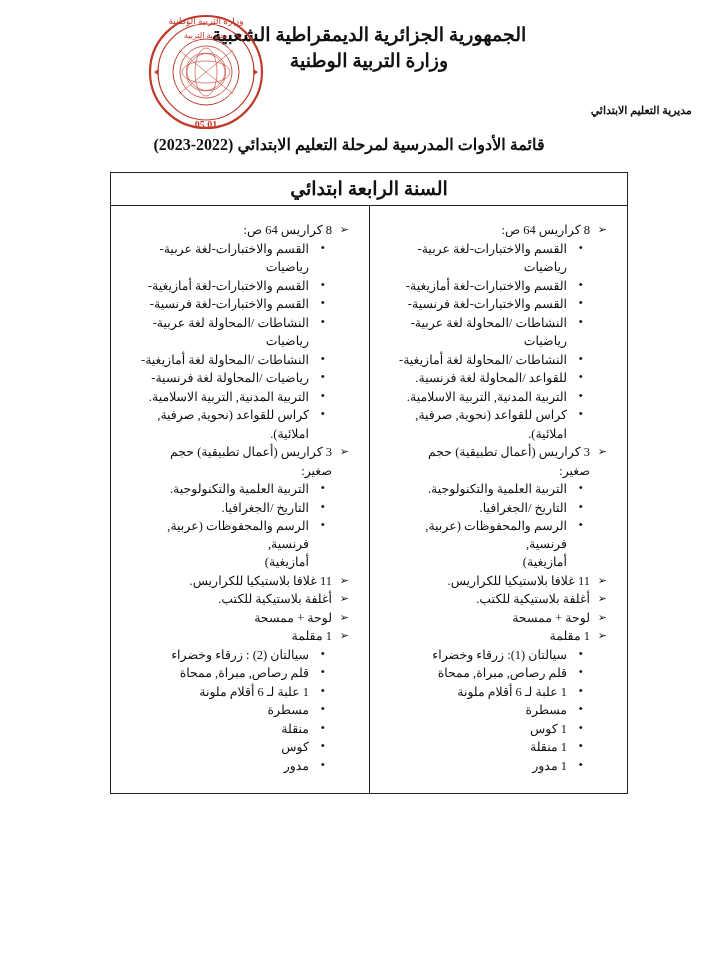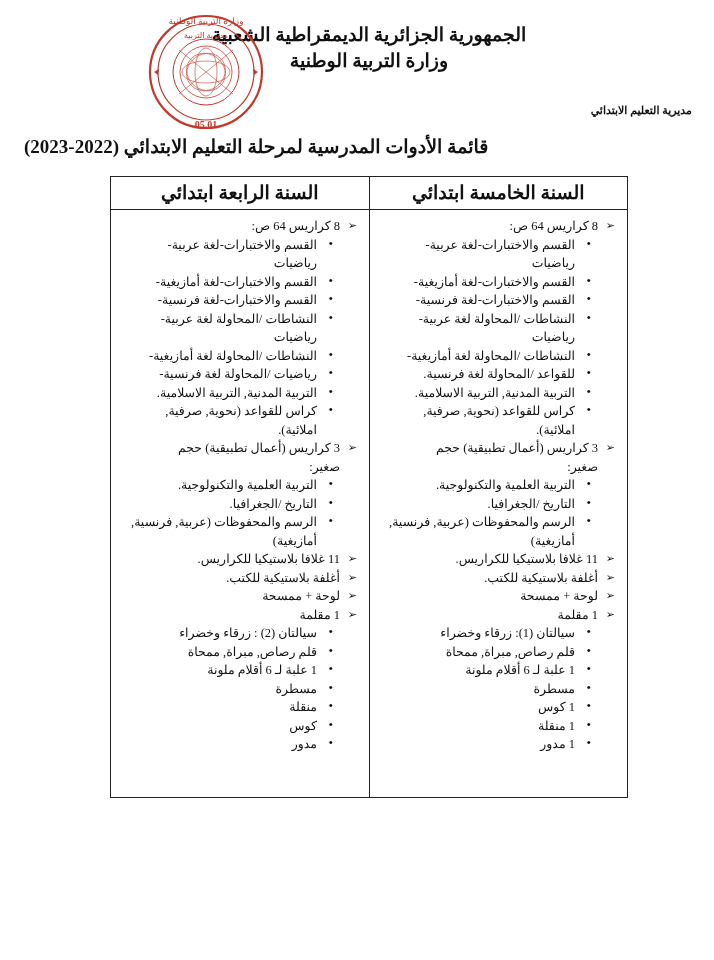--- a/index.html
+++ b/index.html
@@ -52,23 +52,23 @@
     margin-top: 30px;
     text-align: right;
     padding-right: 22px;
     font-weight: bold;
     font-size: 11px;
   }
 
   
   .doc-title {
     margin-top: 18px;
-    text-align: left;
-    font-weight: bold;
-    font-size: 19px;
+    text-align: center;
+    font-weight: bold;
+    font-size: 16px;
     padding-right: 40px;
   }
 
   
   .table-wrap {
     margin: 18px 86px 0 86px;
     border: 1px solid #222;
     height: 620px;
     display: flex;
     flex-direction: column;
@@ -95,21 +95,21 @@
     flex: 1 1 50%;
     padding: 6px 10px 4px 6px;
     box-sizing: border-box;
   }
   .col.left-col {
     border-left: 1px solid #222;
   }
 
   ul.items {
     list-style: none;
-    margin: 2px;
+    margin: 10px;
     padding: 0;
   }
   ul.items li {
     position: relative;
     font-size: 12.5px;
     line-height: 17.5px;
     margin: 0 0 1px 0;
   }
   
   li.lvl1 {
@@ -174,21 +174,20 @@
     <div class="line">الجمهورية الجزائرية الديمقراطية الشعبية</div>
     <div class="line">وزارة التربية الوطنية</div>
   </div>
 
   <div class="directorate">مديرية التعليم الابتدائي</div>
 
   <div class="doc-title">قائمة الأدوات المدرسية لمرحلة التعليم الابتدائي (2022-2023)</div>
 
   <div class="table-wrap">
     <div class="thead">
-      <div class="cell left-col">السنة الخامسة ابتدائي</div>
       <div class="cell">السنة الرابعة ابتدائي</div>
     </div>
     <div class="tbody">
       <div class="col left-col">
         <ul class="items" id="list-left">
             <li class="lvl1">8 كراريس 64 ص:</li>
             <li class="lvl2">القسم والاختبارات-لغة عربية-</li>
             <li class="cont">رياضيات</li>
             <li class="lvl2">القسم والاختبارات-لغة أمازيغية-</li>
             <li class="lvl2">القسم والاختبارات-لغة فرنسية-</li>

